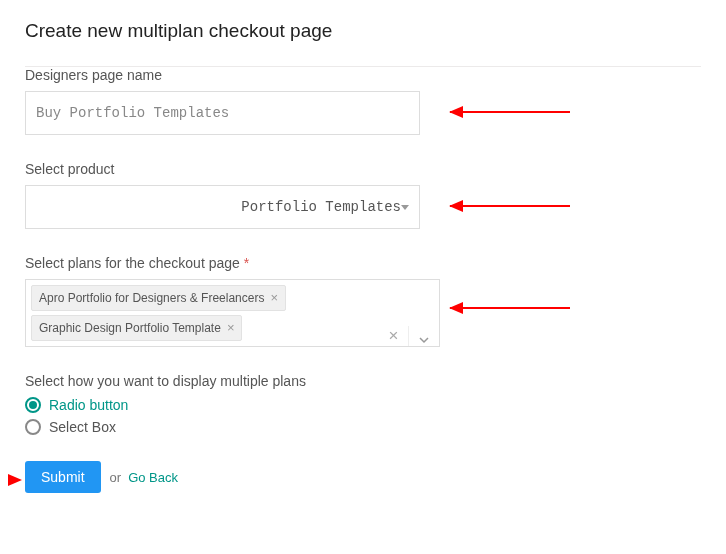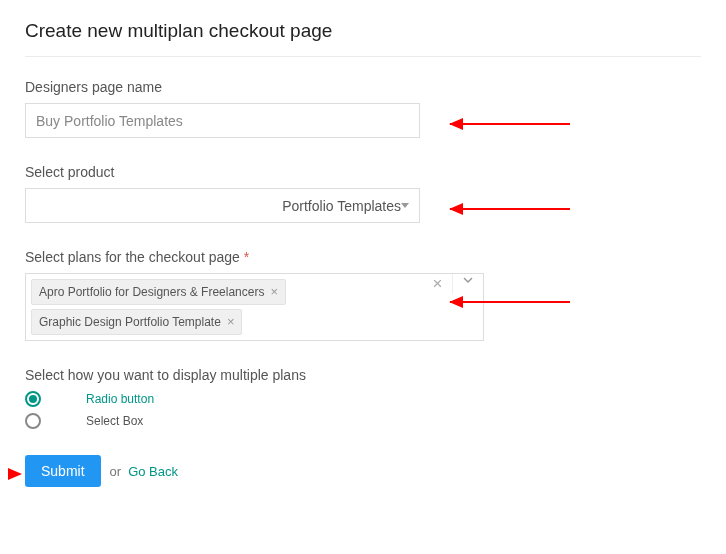--- a/index.html
+++ b/index.html
@@ -8,45 +8,44 @@
       font-size: 14px;
       color: #333;
       padding: 20px 25px;
       width: 726px;
       background: #fff;
     }
     .page-title {
       font-size: 19px;
       font-weight: 500;
       color: #222;
-      padding-bottom: 14px;
+      padding-bottom: 24px;
       border-bottom: 1px solid #eceaea;
-      margin-bottom: 22px;
     }
     .form-group {
       margin-bottom: 26px;
       position: relative;
     }
     .form-label {
       display: block;
       font-size: 14px;
       color: #555;
       margin-bottom: 8px;
       font-weight: 400;
     }
     .required { color: #d9534f; }
     .text-input, .select-box {
       width: 395px;
-      height: 35px;
+      height: 44px;
       padding: 6px 10px;
       border: 1px solid #ddd;
       font-size: 14px;
       color: #888;
       background: #fff;
-      font-family: Liberation Sans, sans-serif;
+      font-family: Liberation Mono, monospace;
     }
     .text-input::placeholder { color: #999; }
     .select-box {
       display: flex;
       align-items: center;
       justify-content: flex-end;
       cursor: pointer;
       color: #555;
     }
     .caret {
@@ -55,24 +54,24 @@
       border-right: 4px solid transparent;
       border-top: 5px solid #999;
     }
     .help-text {
       font-size: 12px;
       color: #888;
       margin-top: 7px;
       line-height: 1.4;
     }
     .multi-select {
-      width: 459px;
+      width: 415px;
       border: 1px solid #ddd;
       display: flex;
-      align-items: flex-start;
+      align-items: flex-end;
       min-height: 58px;
     }
     .chips {
       flex: 1;
       padding: 5px 4px 1px 5px;
       display: flex;
       flex-wrap: wrap;
       align-content: flex-start;
     }
     .chip {
@@ -114,21 +113,21 @@
       border: 2px solid #888;
       border-radius: 50%;
       display: flex; align-items: center; justify-content: center;
       margin-right: 8px;
     }
     .radio-outer.selected { border-color: #009688; }
     .radio-inner {
       width: 8px; height: 8px; border-radius: 50%;
       background: #009688;
     }
-    .radio-label { font-size: 12px; color: #555; margin-left: 37px; }
+    .radio-label { font-size: 14px; color: #555; }
     .radio-label.selected { color: #009688; font-weight: 500; }
     .actions {
       display: flex;
       align-items: center;
       margin-top: 20px;
       position: relative;
     }
     .btn-submit {
       background: #2196F3;
       color: #fff;

